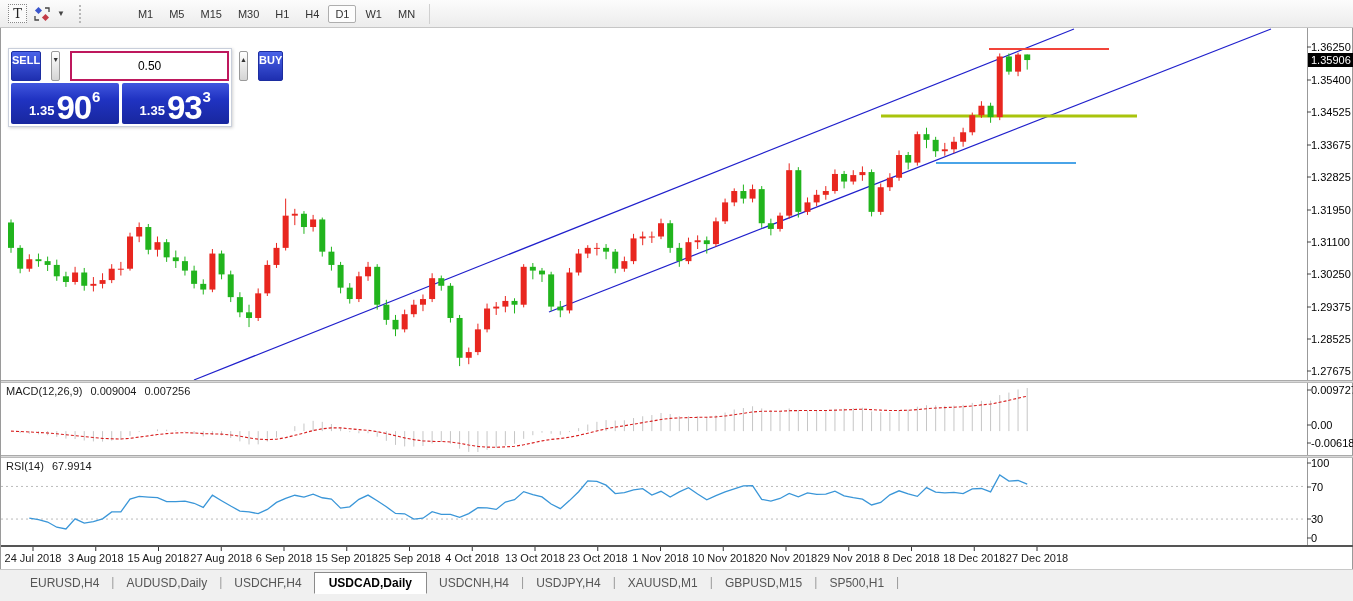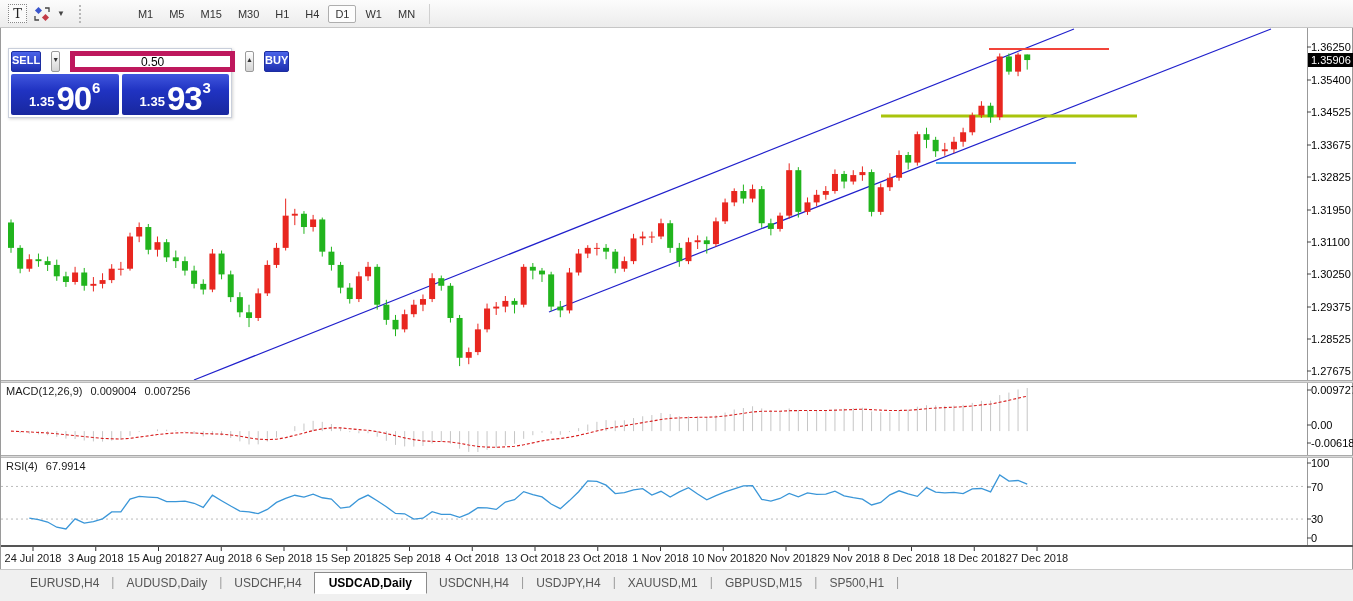--- a/index.html
+++ b/index.html
@@ -38,27 +38,27 @@
   .axis-label { position:absolute; left:1310px; transform:translateY(-50%); font-size:11px; color:#000;
                 z-index:5; white-space:nowrap; }
   .price-tag { position:absolute; left:1307px; width:46px; height:14px; transform:translateY(-50%);
                background:#000; color:#fff; font-size:11px; line-height:14px; padding-left:3px; z-index:6; }
   .date-label { position:absolute; top:524px; transform:translateX(-50%); font-size:11px; color:#1a1a1a; z-index:5;
                 white-space:nowrap; }
 
   
   .trade-panel { position:absolute; left:7px; top:20px; width:224px; background:#fff;
                  border:1px solid #c9cfdb; box-shadow:1px 1px 3px rgba(0,0,0,.18); padding:2px; z-index:10; }
-  .tp-row1 { display:flex; gap:10px; height:21px; }
+  .tp-row1 { display:flex; gap:10px; height:30px; }
   .tp-btn { width:53px; color:#fff; font-size:11px; font-weight:bold; text-align:center; line-height:16px;
             background:linear-gradient(#4a63e8,#2236bе 45%,#1e2fb0); background:linear-gradient(#4a63e8,#1e2fb0);
             border:1px solid #1c2da0; border-radius:2px; cursor:pointer; }
   .spin { width:17px; background:linear-gradient(#ffffff,#d4d4d4); border:1px solid #9a9a9a; border-radius:2px;
           font-size:7px; color:#333; text-align:center; line-height:15px; cursor:pointer; }
-  .vol-input { flex:1; border:5px solid #be185d; font-size:12px; color:#000; text-align:center;
+  .vol-input { flex:1; border:2px solid #be185d; font-size:12px; color:#000; text-align:center;
                font-family:"Liberation Sans",sans-serif; }
   .tp-row2 { display:flex; gap:3px; margin-top:2px; }
   .price-box { flex:1; height:41px; border-radius:2px; color:#fff; cursor:pointer;
                background:linear-gradient(#4056de,#2033c2 40%,#18279e);
                display:flex; align-items:flex-end; justify-content:center; padding-bottom:1px; }
   .pb-small { font-size:13px; font-weight:bold; margin:0 2px 5px 0; }
   .pb-big   { font-size:33px; font-weight:bold; line-height:0.95; letter-spacing:-1px; }
   .pb-sup   { font-size:15px; font-weight:bold; margin:0 0 18px 1px; }
 
   
@@ -513,21 +513,21 @@
         </div>
       </div>
     </div>
 
     <div class="ind-header" style="top:357px">
       <span>MACD(12,26,9)</span>
       <span>0.009004</span>
       <span>0.007256</span>
     </div>
     <div class="ind-header" style="top:432px">
-      <span>RSI(4)</span>
+      <span>RSI(14)</span>
       <span>67.9914</span>
     </div>
 
     <div class="panel-divider" style="top:352px"></div>
     <div class="panel-divider" style="top:427px"></div>
     <div class="chart-bottom-border"></div>
 
     <div id="axis-labels">
         <div class="axis-label" style="top: 19px;">1.36250</div>
         <div class="axis-label" style="top: 52px;">1.35400</div>

